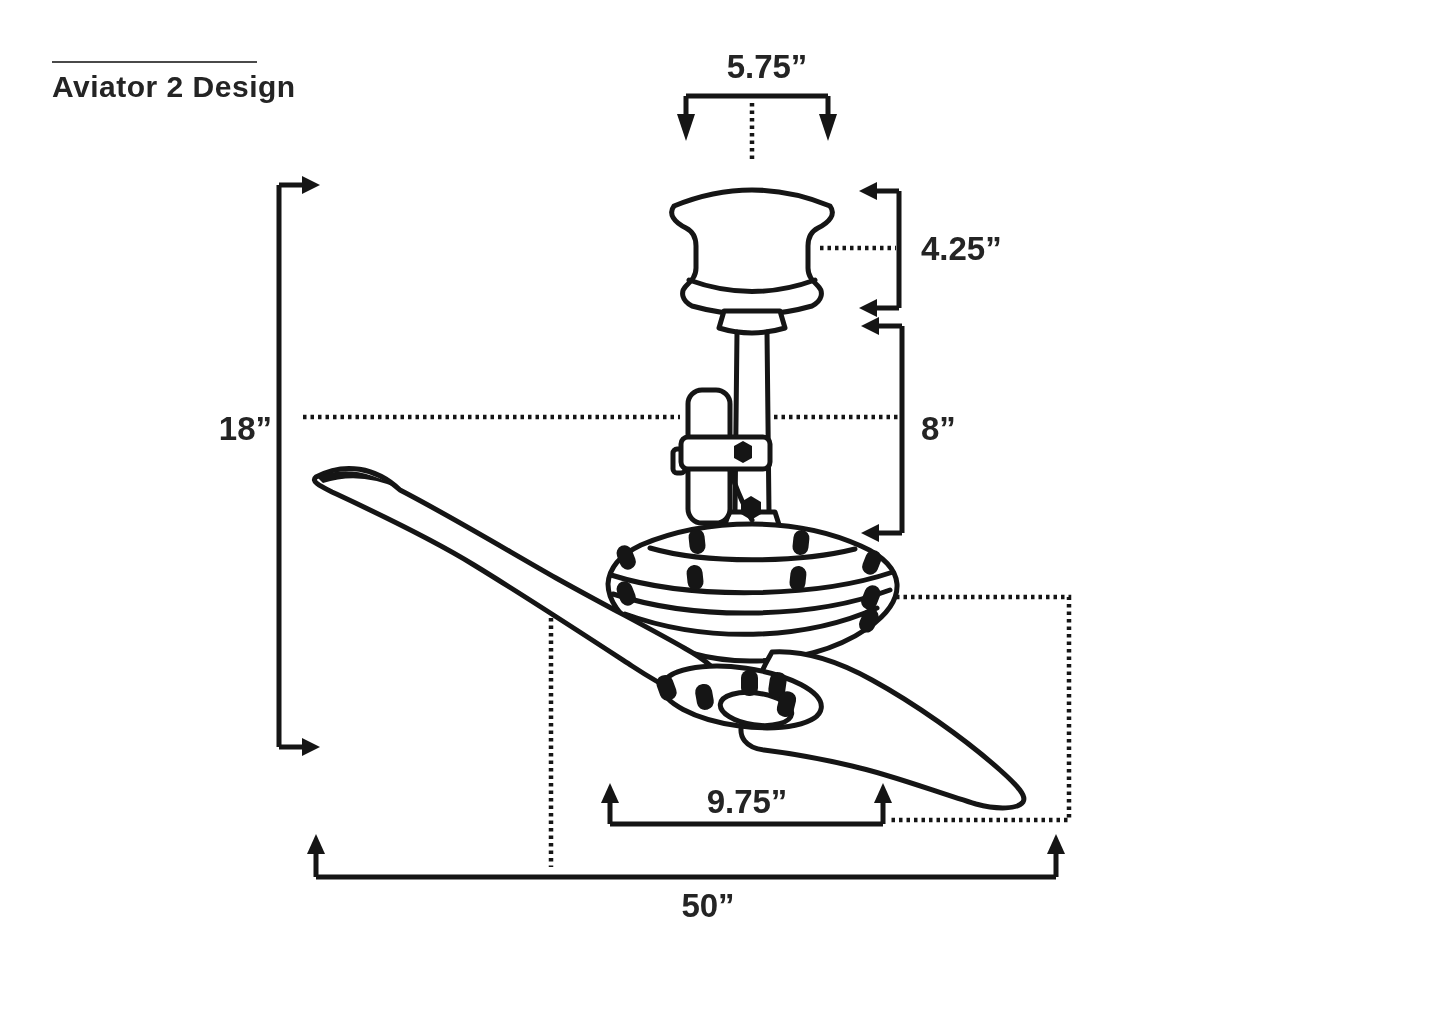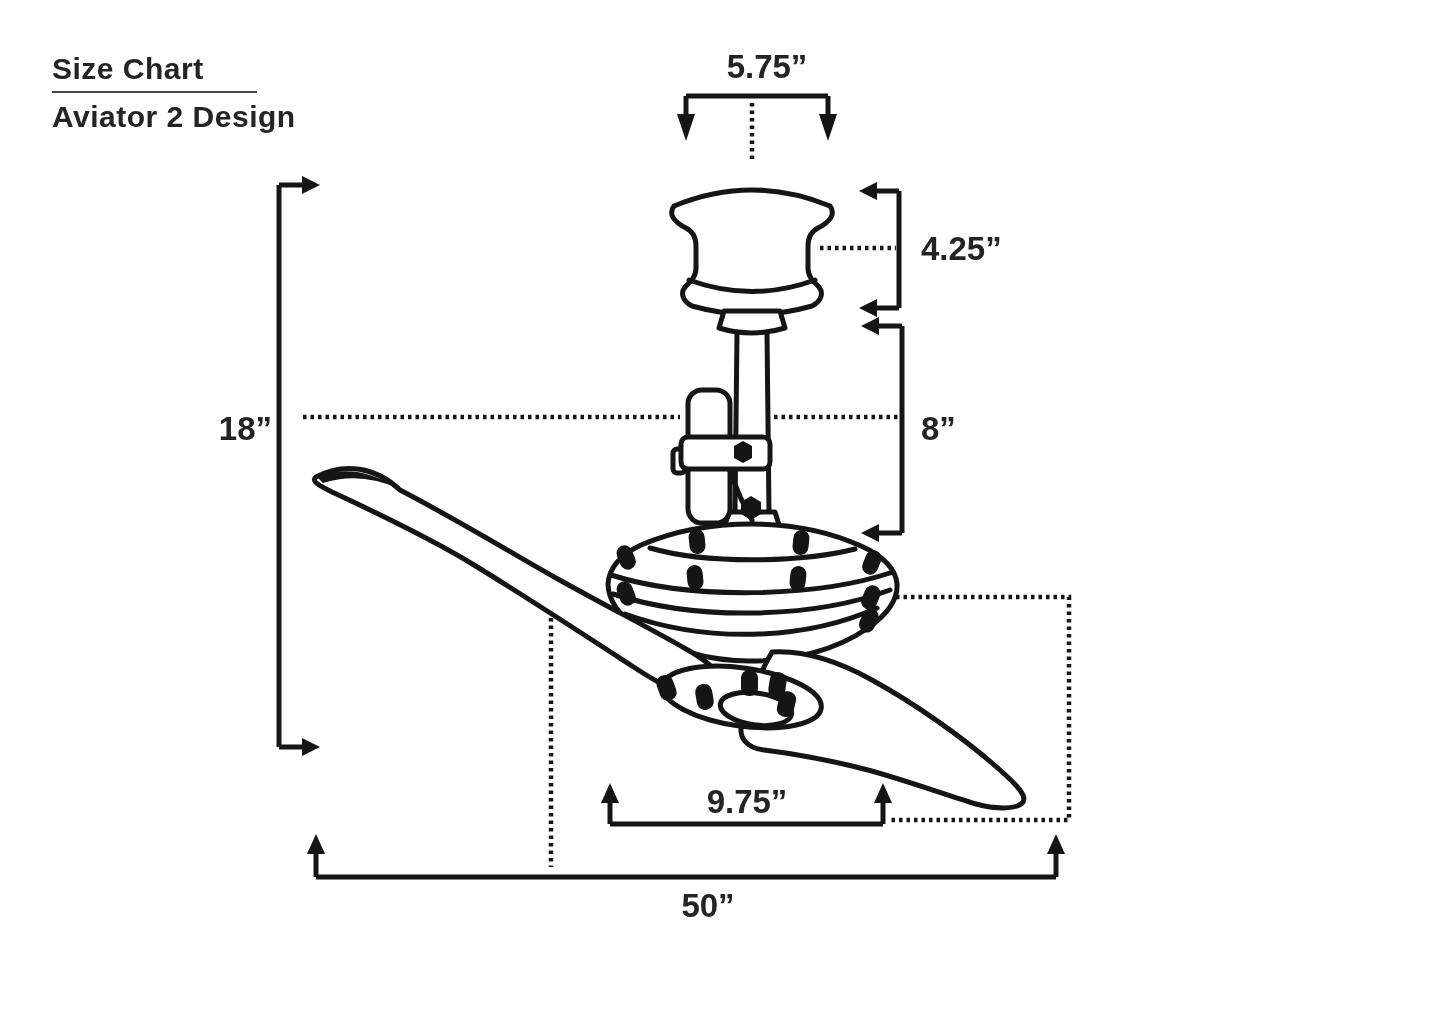--- a/index.html
+++ b/index.html
@@ -55,21 +55,20 @@
     font-size: 33px;
     fill: #242424;
   }
 </style>
 </head>
 <body>
 
 <div class="stage">
 
   <div class="header">
-    <div class="title">Size Chart</div>
     <div class="rule"></div>
     <div class="subtitle">Aviator 2 Design</div>
   </div>
 
   <svg class="diagram" width="1445" height="1022" viewBox="0 0 1445 1022" xmlns="http://www.w3.org/2000/svg">
 
     <g>
 
       <g>
         <path class="ink-fill" d="M 674 206

